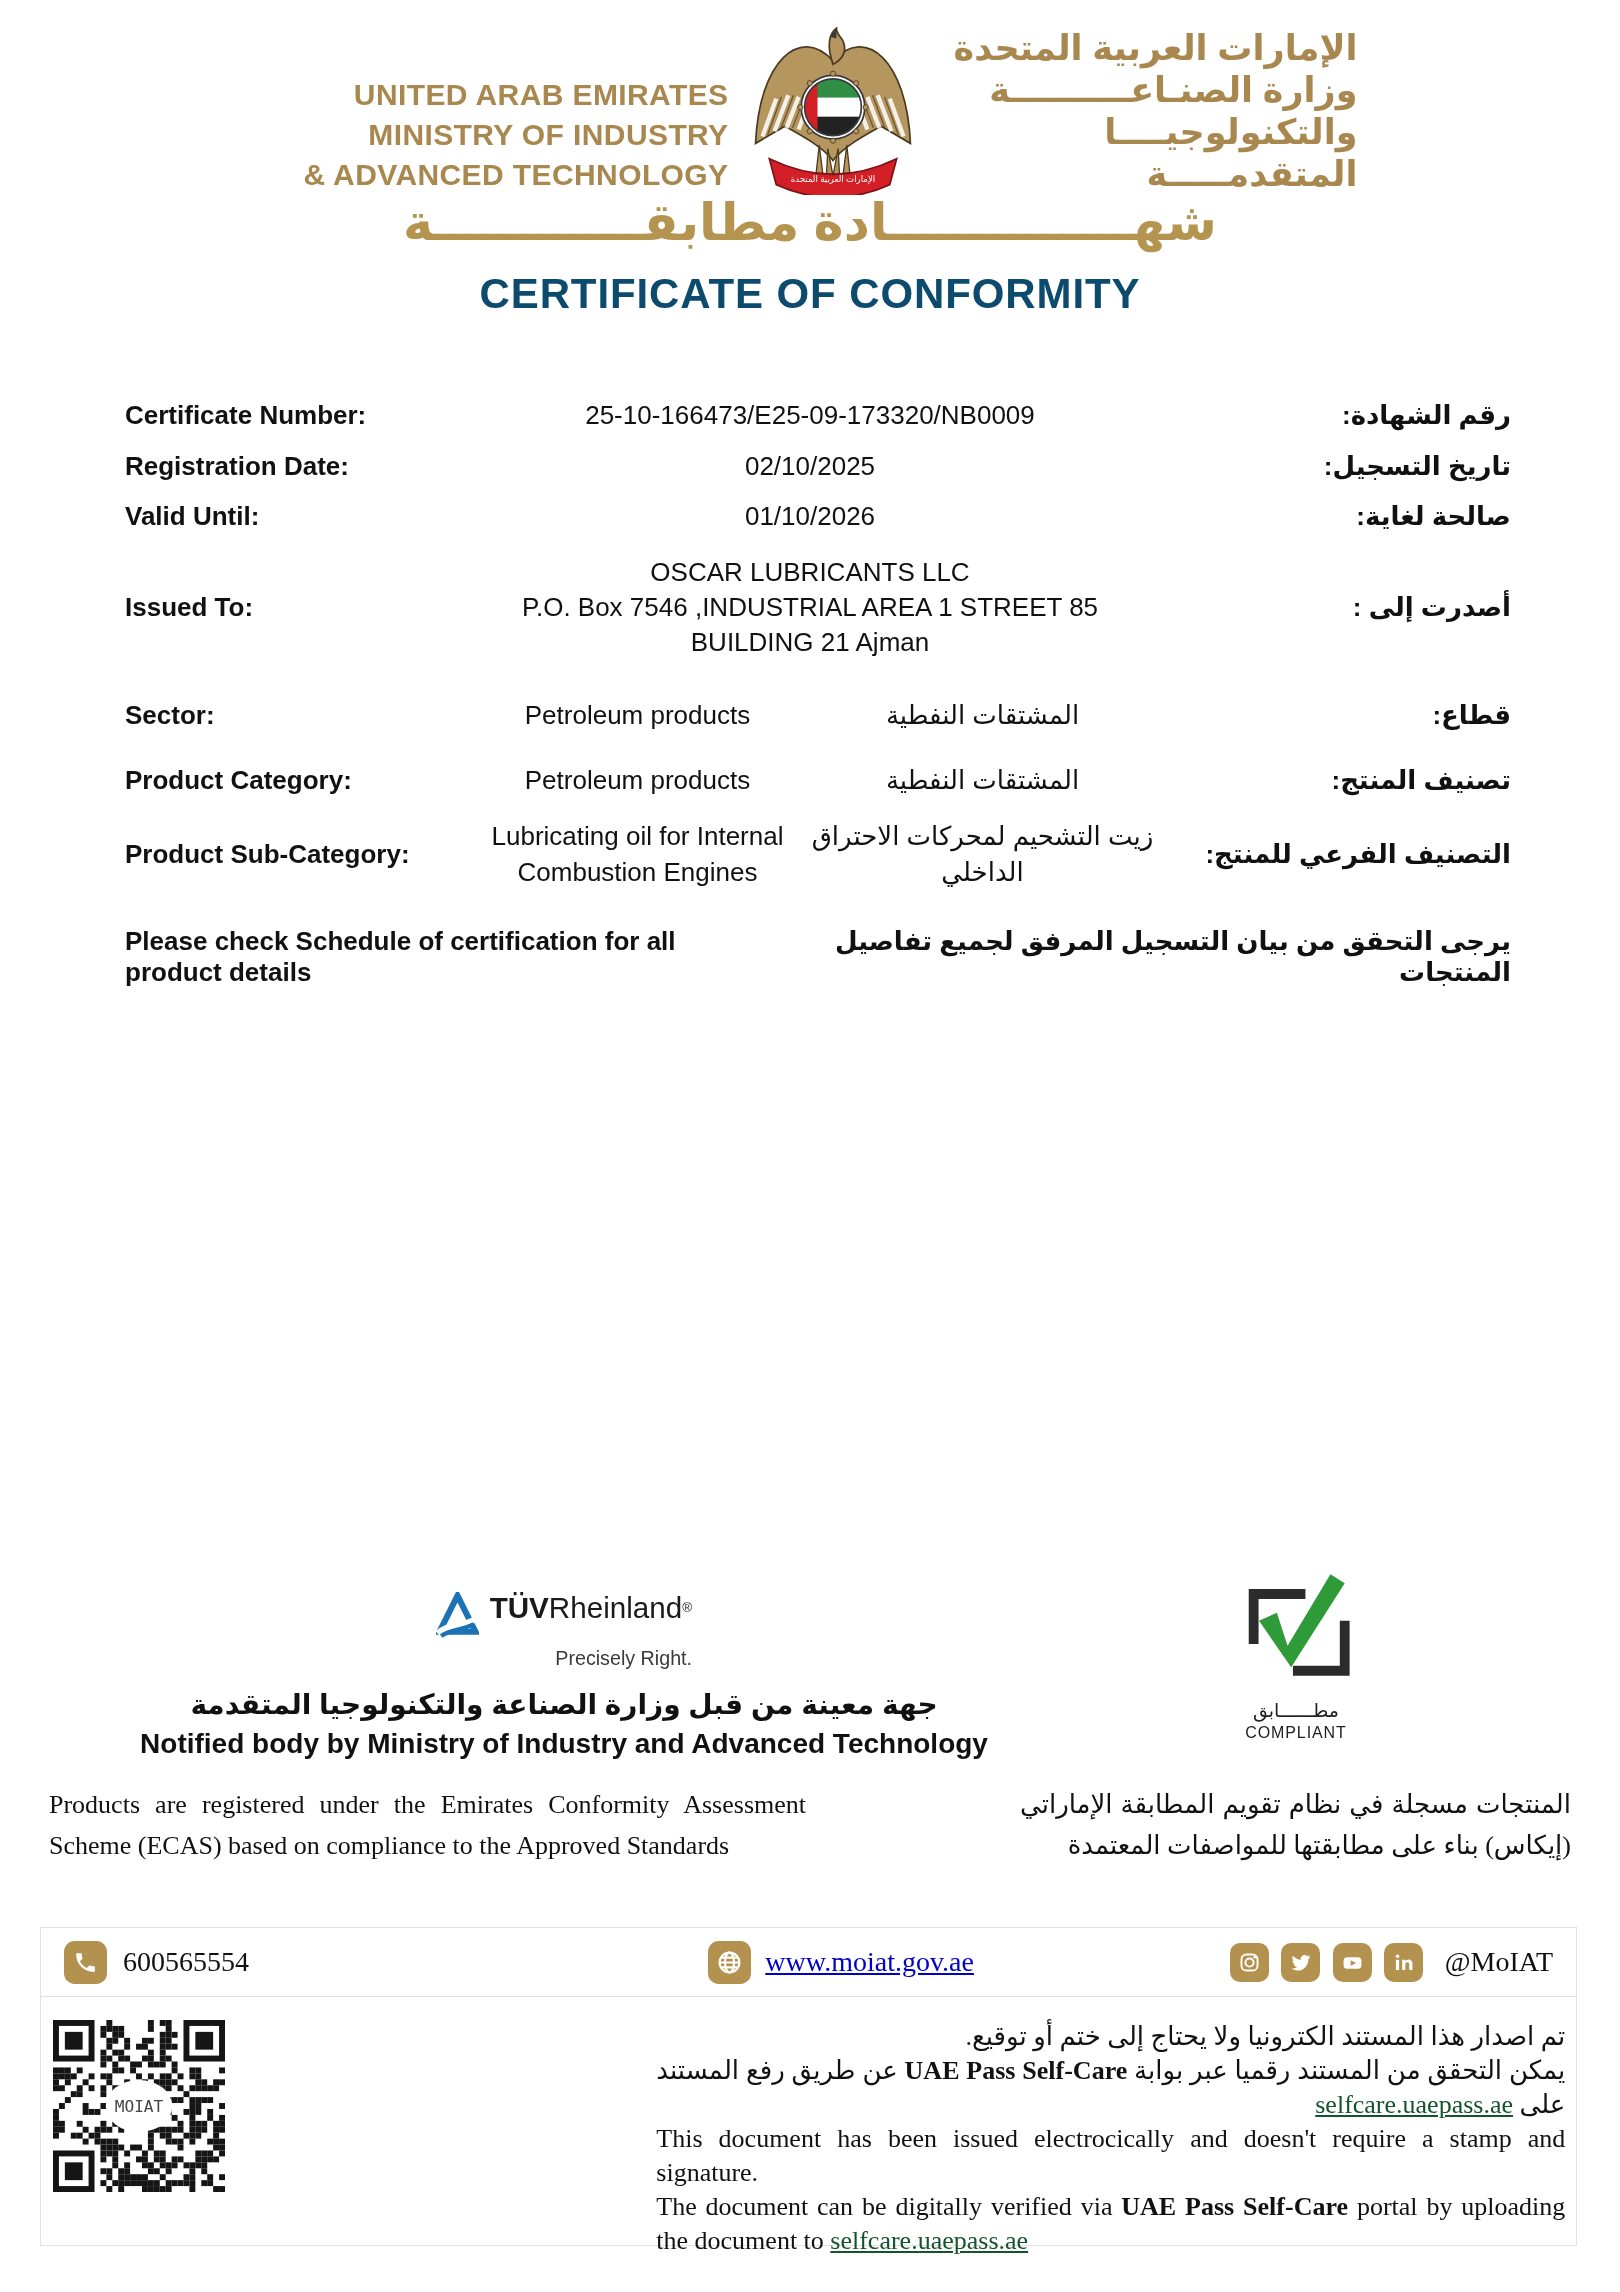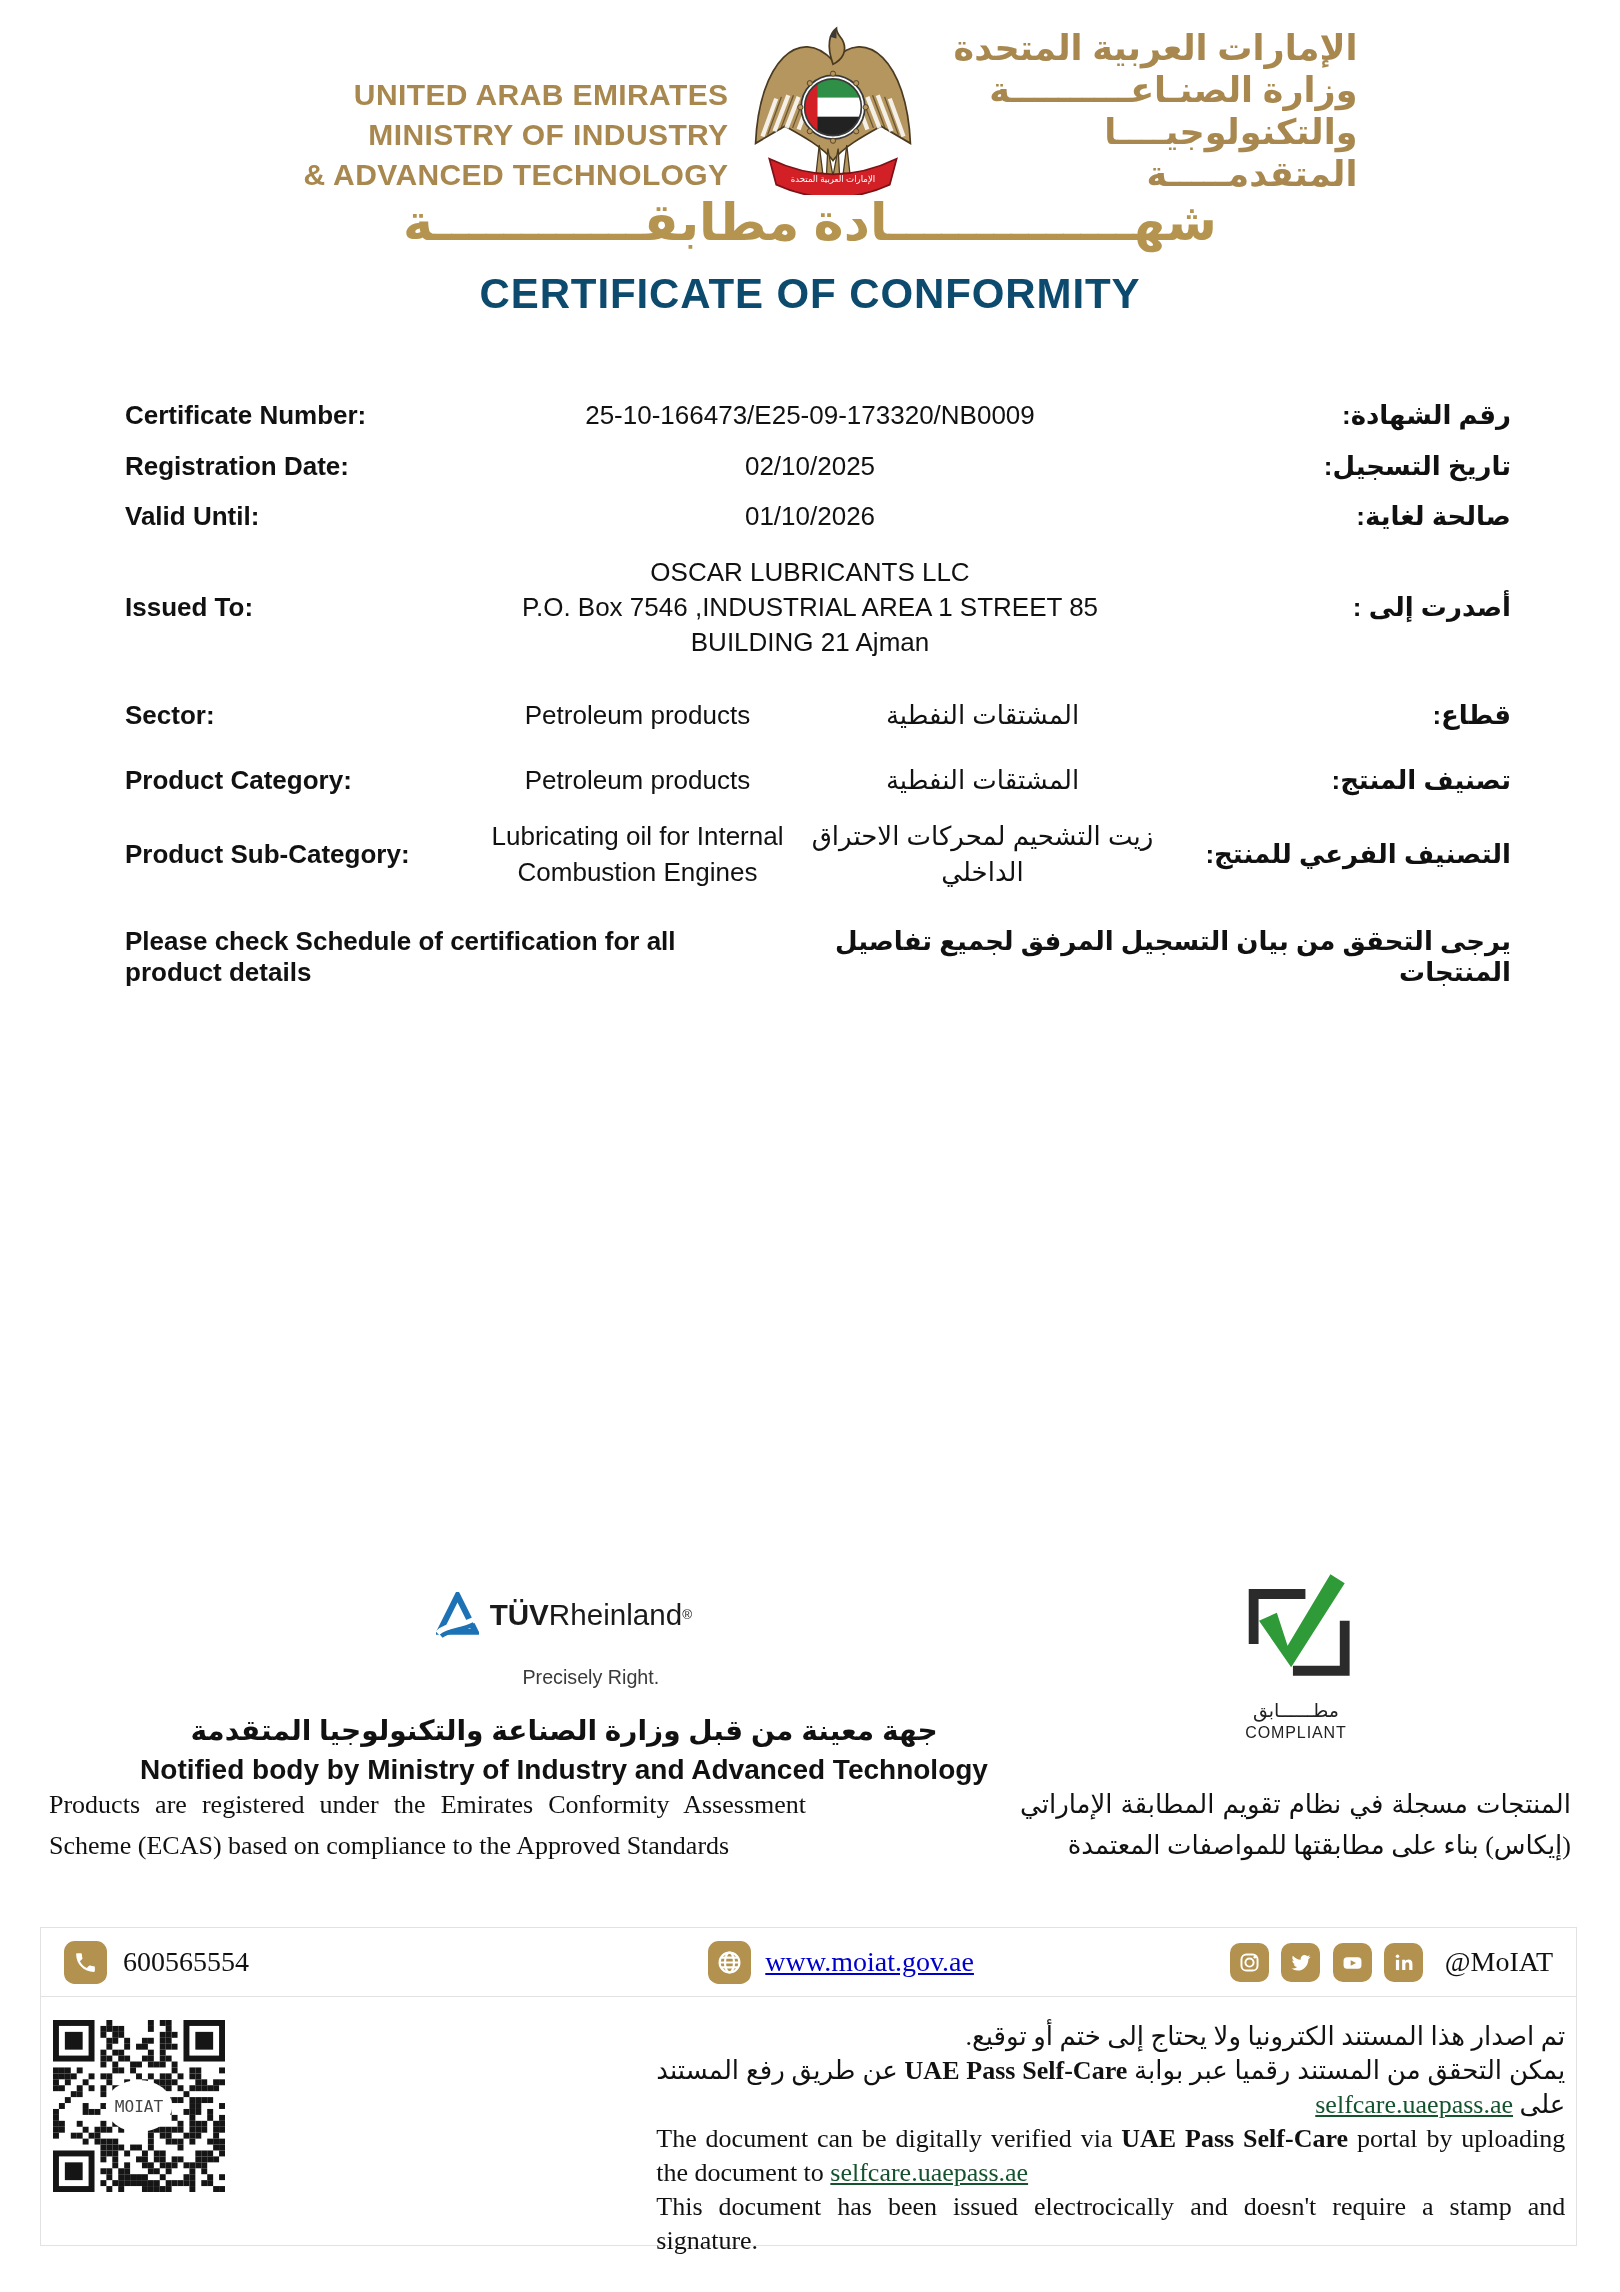--- a/index.html
+++ b/index.html
@@ -29,21 +29,21 @@
   .dlabel-ar{font-weight:bold;text-align:right;direction:rtl;}
   .mb14{margin-bottom:12.5px;} .lh42{line-height:38px;}
   .issued{margin-top:19.7px;margin-bottom:36px;}
   .issued .dvalue-wide div{line-height:35px;}
   .note-row{display:flex;align-items:baseline;gap:38px;margin-top:36px;font-weight:bold;}
   .note-ar{direction:rtl;}
 
   
   .tuv{position:absolute;top:1592px;left:0;width:1128px;text-align:center;}
   .tuv-logo-row{display:flex;justify-content:center;align-items:flex-start;gap:10.7px;}
-  .tuv-name{font-size:29.6px;line-height:45px;text-align:center;color:#1a1a1a;}
+  .tuv-name{font-size:29.6px;line-height:32px;text-align:right;color:#1a1a1a;}
   .tuv-name b{font-weight:bold;}
   .tuv-reg{font-size:13.4px;vertical-align:top;}
   .tuv-tag{font-size:19.7px;color:#3a3a3a;margin-top:18px;}
   .tuv-ar{font-size:28px;font-weight:bold;direction:rtl;margin-top:14.3px;}
   .tuv-en{font-size:28px;font-weight:bold;margin-top:7.2px;}
 
   
   .compliant{position:absolute;left:1211px;top:1565px;width:170px;text-align:center;}
   .compliant-ar{font-size:19px;direction:rtl;margin-top:7.2px;color:#222;}
   .compliant-en{font-size:16px;letter-spacing:0.9px;color:#222;margin-top:1.8px;}
@@ -623,20 +623,20 @@
             <rect x="0" y="145.2" width="46.199999999999996" height="46.199999999999996" fill="#151515"></rect>
             <rect x="6.6" y="151.79999999999998" width="33" height="33" fill="#ffffff"></rect>
             <rect x="13.2" y="158.39999999999998" width="19.799999999999997" height="19.799999999999997" fill="#151515"></rect>
             <ellipse cx="95.69999999999999" cy="95.69999999999999" rx="37" ry="29" fill="#ffffff"></ellipse>
             <text x="95.69999999999999" y="102.69999999999999" text-anchor="middle" font-size="18" fill="#444" font-family="DejaVu Sans Mono, monospace">MOIAT</text>
           </svg></div>
 
       <div class="notes serif">
         <p class="p-ar1">تم اصدار هذا المستند الكترونيا ولا يحتاج إلى ختم أو توقيع.</p>
         <p class="p-ar2"><span>يمكن التحقق من المستند رقميا عبر بوابة </span><span class="bold">UAE Pass Self-Care</span><span> عن طريق رفع المستند على </span><a class="blue-link" href="#">selfcare.uaepass.ae</a></p>
+        <p class="p-en">This document has been issued electrocically and doesn't require a stamp and signature.</p>
         <p class="p-en"><span>The document can be digitally verified via </span><span class="bold">UAE Pass Self-Care</span><span> portal by uploading the document to </span><a class="blue-link" href="#">selfcare.uaepass.ae</a></p>
-        <p class="p-en">This document has been issued electrocically and doesn't require a stamp and signature.</p>
       </div>
     </div>
   </div>
 
 </div>
 
 
 </body></html>

